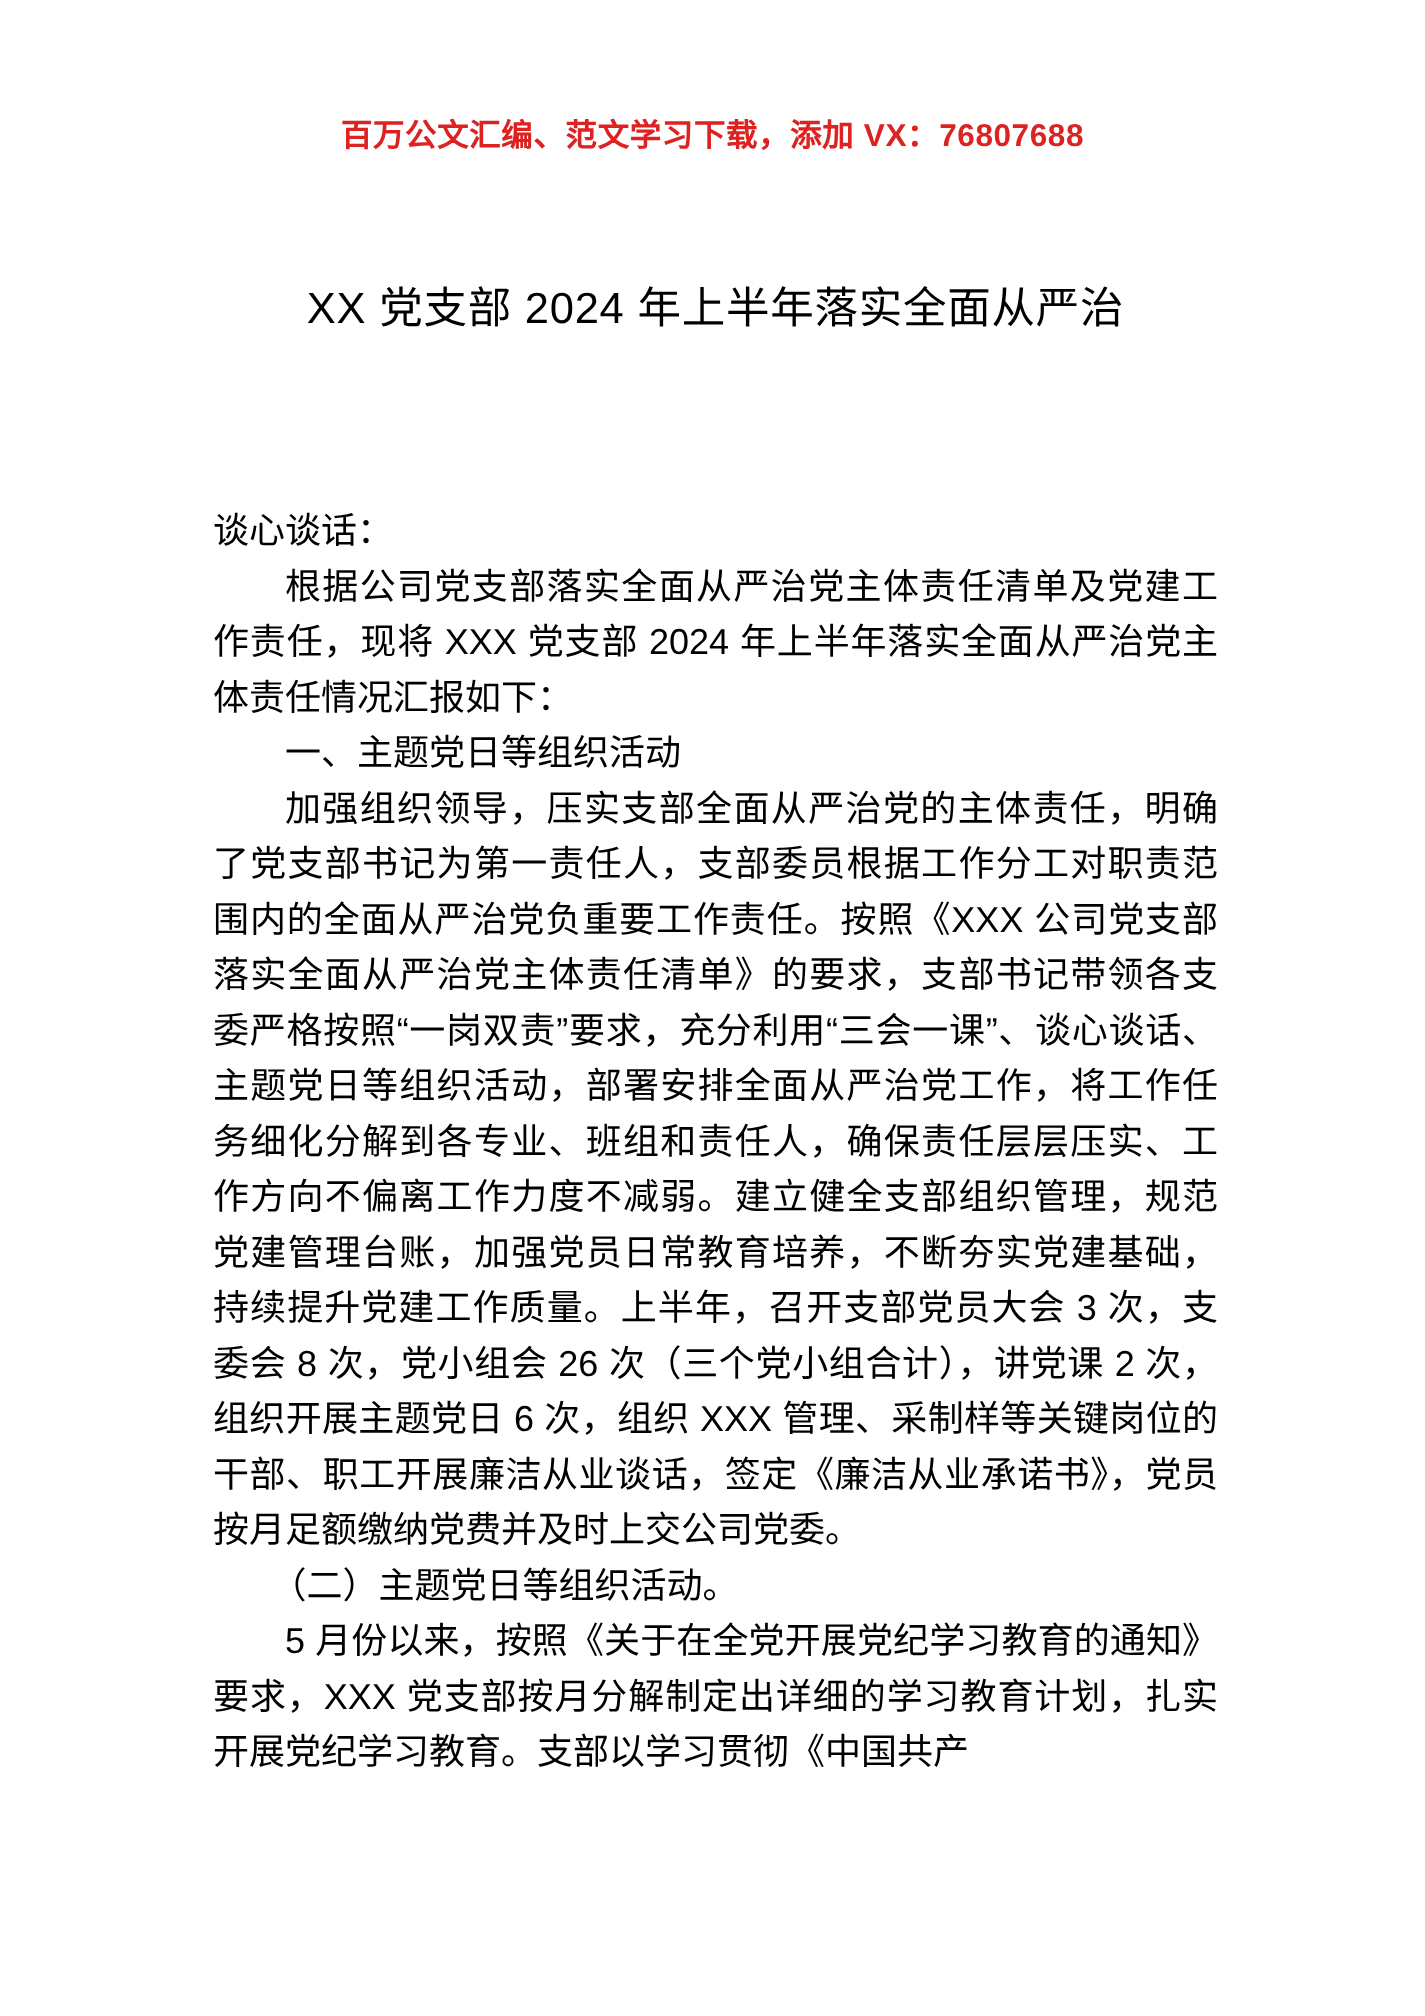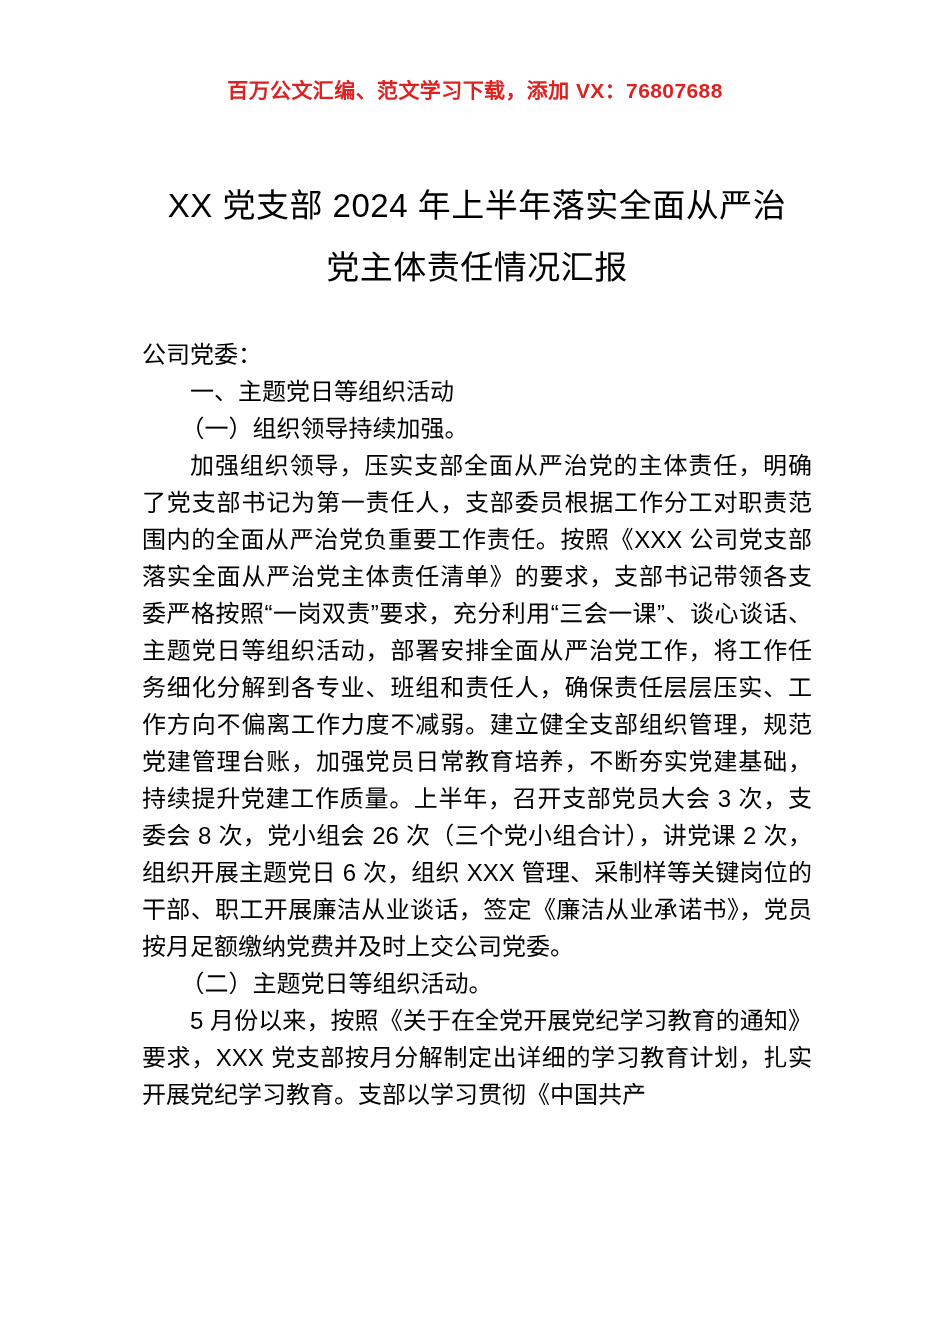--- a/index.html
+++ b/index.html
@@ -42,21 +42,21 @@
   }
 
   
   .doc-title {
     position: absolute;
     top: 175px;
     left: 142px;
     width: 670px;
     text-align: center;
     font-family: "Liberation Sans", "DejaVu Sans", sans-serif;
-    font-size: 33px;
+    font-size: 29px;
     font-weight: 400;
     line-height: 62px;
     letter-spacing: 0.5px;
     color: #000000;
   }
 
   
   .body-area {
     position: absolute;
     top: 336px;
@@ -84,31 +84,30 @@
 </style>
 </head>
 <body>
 
 <div class="page">
 
   <div class="header-banner">百万公文汇编、范文学习下载，添加 VX：76807688</div>
 
   <div class="doc-title">
     <div>XX 党支部 2024 年上半年落实全面从严治</div>
-    <div>党主体责任情况汇报</div>
   </div>
 
   <div class="body-area">
 
-    <p class="para">公司党委：</p>
+    <p class="para">谈心谈话：</p>
 
+    <p class="para indent">根据公司党支部落实全面从严治党主体责任清单及党建工作责任，现将 XXX 党支部 2024 年上半年落实全面从严治党主体责任情况汇报如下：</p>
 
     <p class="para indent">一、主题党日等组织活动</p>
 
-    <p class="para indent-sub">（一）组织领导持续加强。</p>
 
     <p class="para indent">加强组织领导，压实支部全面从严治党的主体责任，明确了党支部书记为第一责任人，支部委员根据工作分工对职责范围内的全面从严治党负重要工作责任。按照《XXX 公司党支部落实全面从严治党主体责任清单》的要求，支部书记带领各支委严格按照“一岗双责”要求，充分利用“三会一课”、谈心谈话、主题党日等组织活动，部署安排全面从严治党工作，将工作任务细化分解到各专业、班组和责任人，确保责任层层压实、工作方向不偏离工作力度不减弱。建立健全支部组织管理，规范党建管理台账，加强党员日常教育培养，不断夯实党建基础，持续提升党建工作质量。上半年，召开支部党员大会 3 次，支委会 8 次，党小组会 26 次（三个党小组合计），讲党课 2 次，组织开展主题党日 6 次，组织 XXX 管理、采制样等关键岗位的干部、职工开展廉洁从业谈话，签定《廉洁从业承诺书》，党员按月足额缴纳党费并及时上交公司党委。</p>
 
     <p class="para indent-sub">（二）主题党日等组织活动。</p>
 
     <p class="para indent">5 月份以来，按照《关于在全党开展党纪学习教育的通知》要求，XXX 党支部按月分解制定出详细的学习教育计划，扎实开展党纪学习教育。支部以学习贯彻《中国共产</p>
 
   </div>
 </div>
 

